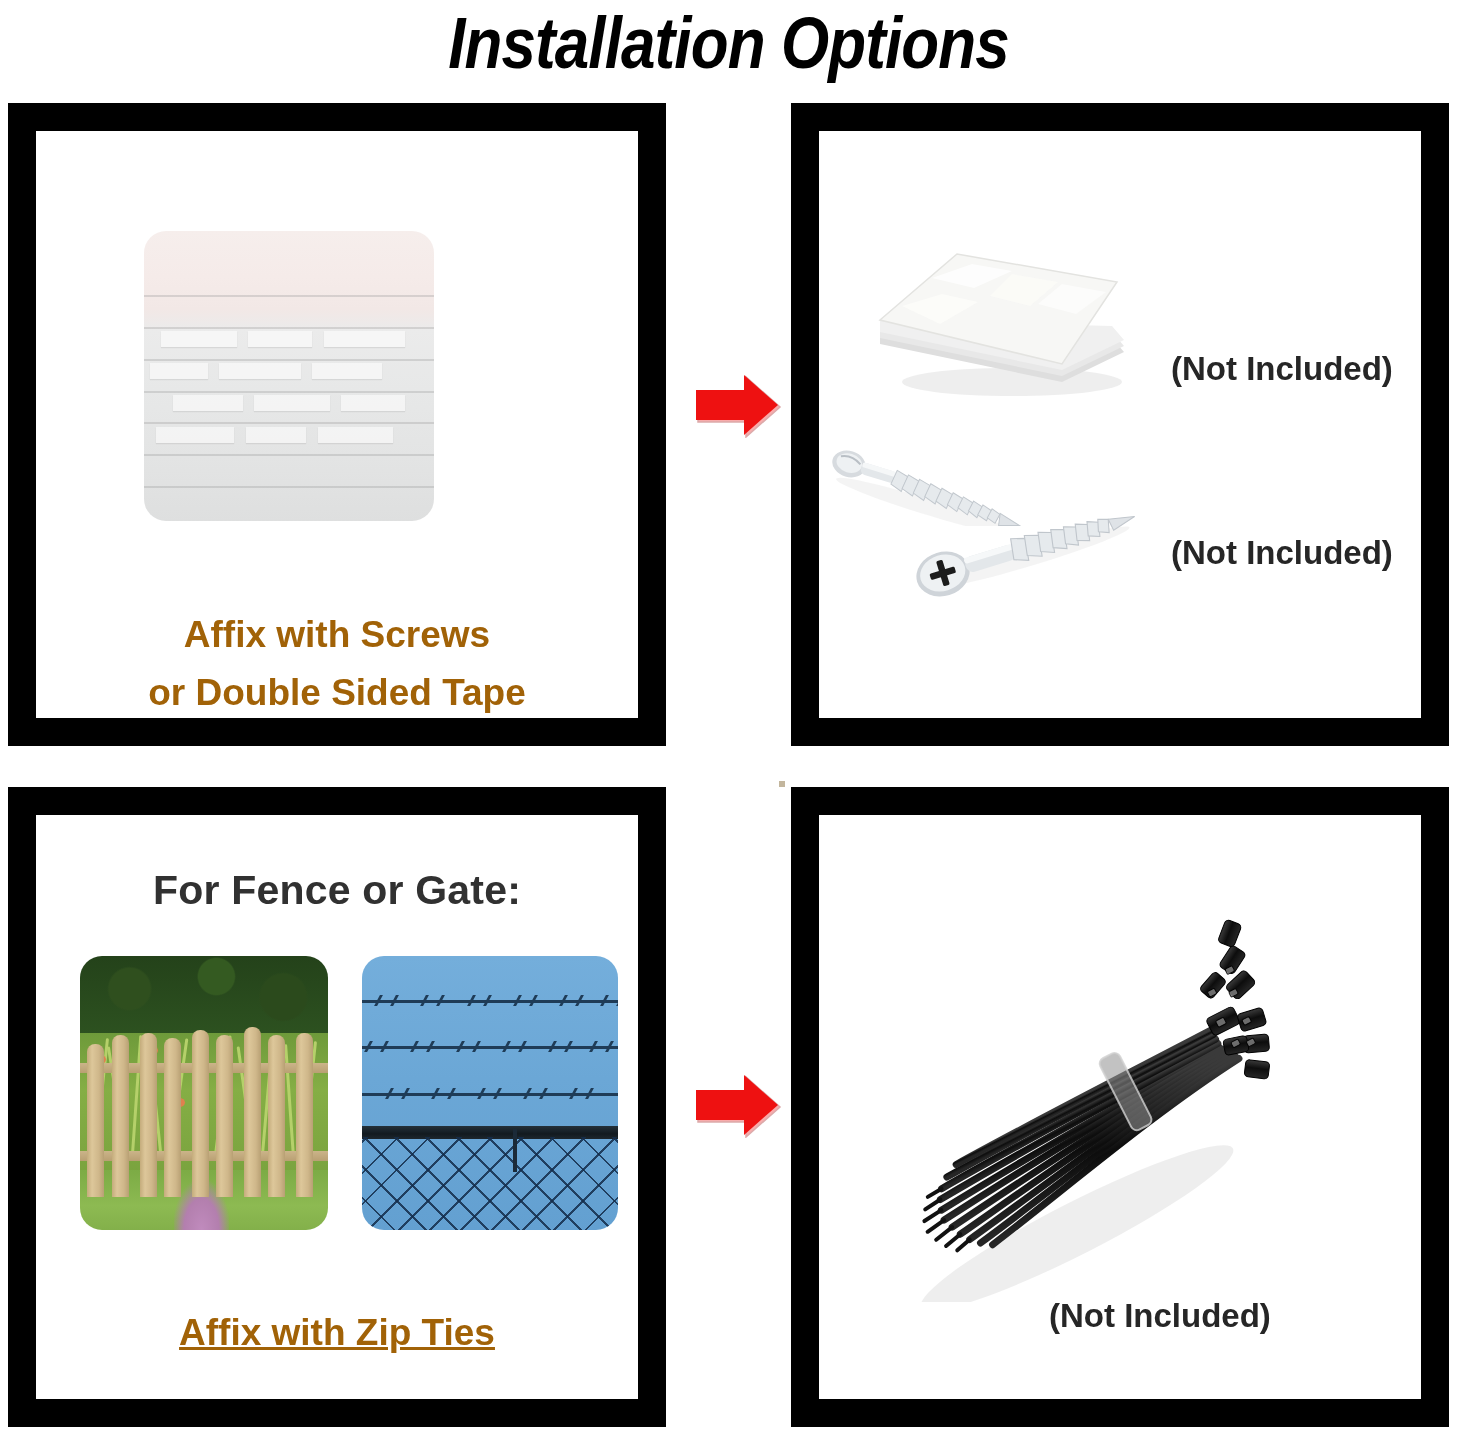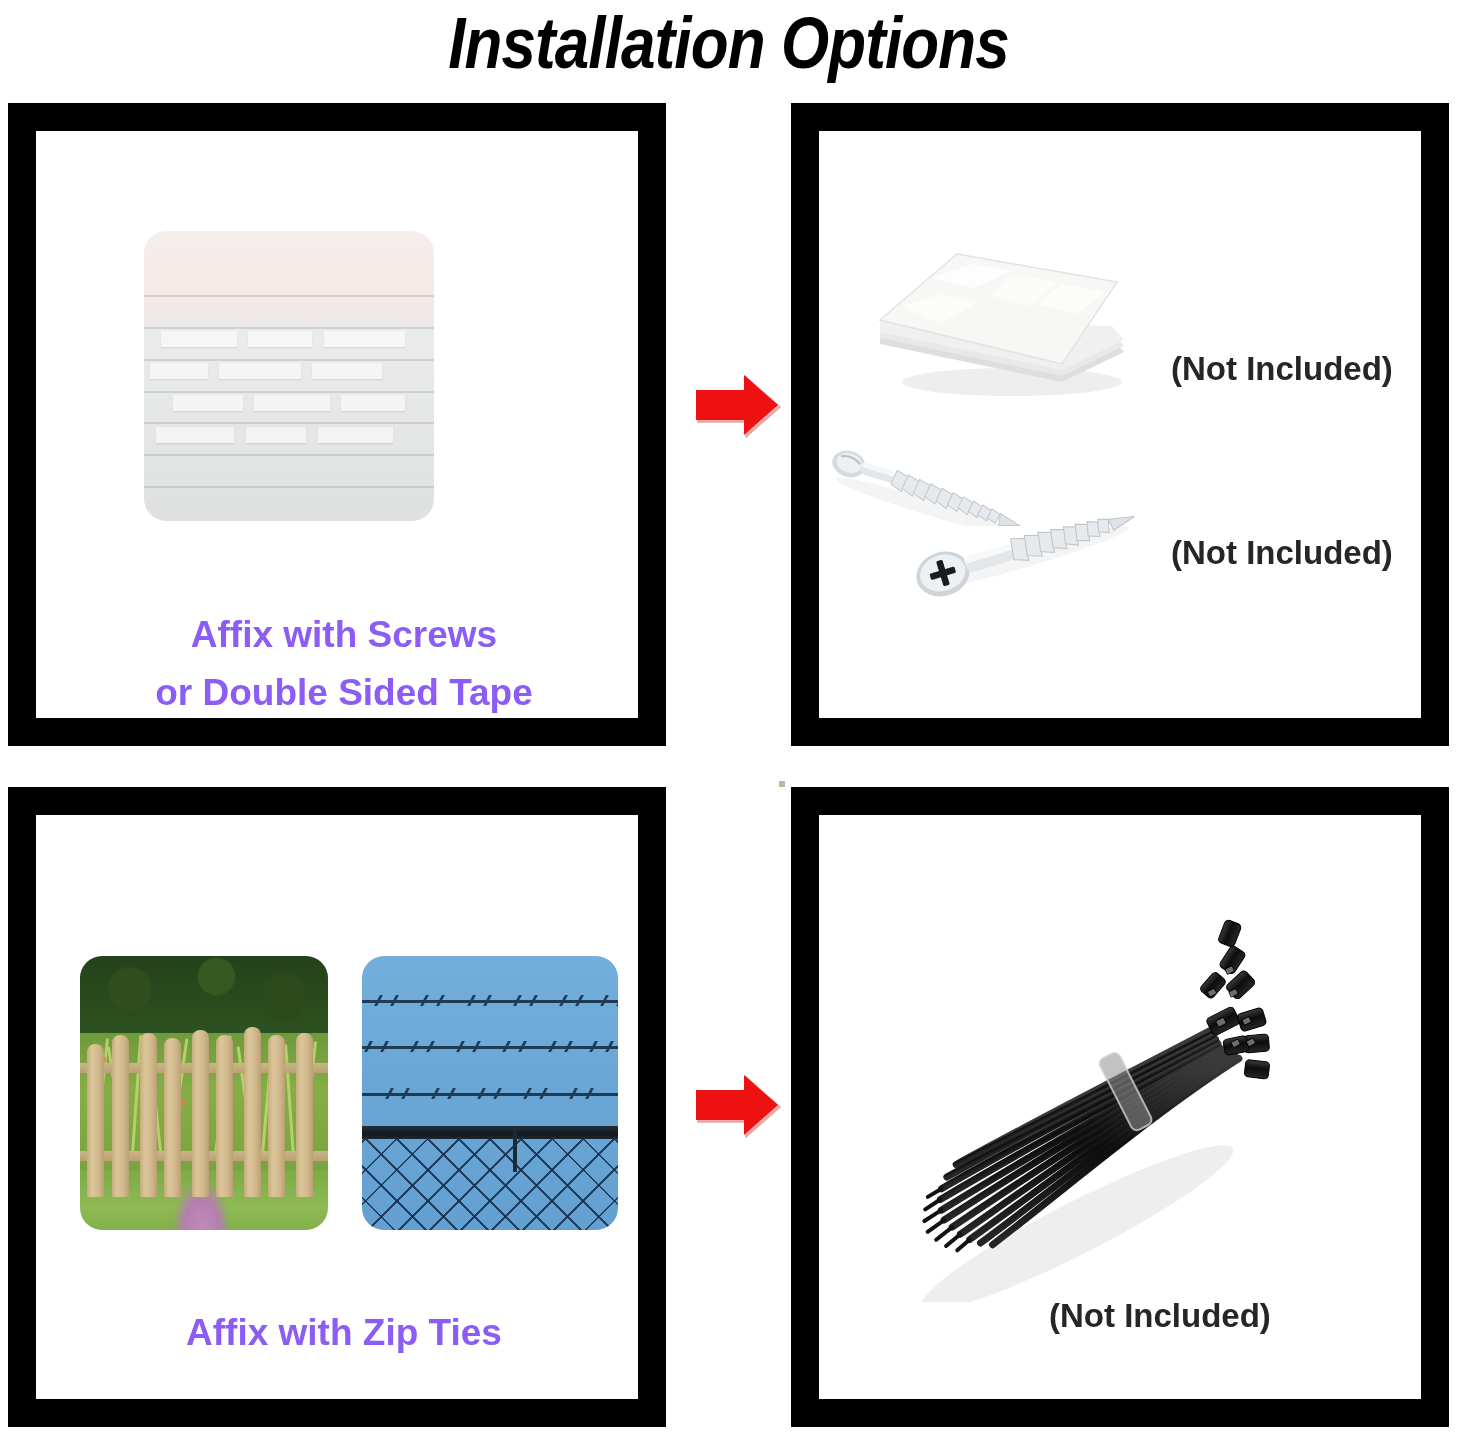--- a/index.html
+++ b/index.html
@@ -70,23 +70,22 @@
     letter-spacing: 0.2px;
     white-space: nowrap;
   }
   .panel-caption {
     position: absolute;
     left: 0;
     width: 100%;
     text-align: center;
     font-size: 37px;
     font-weight: 700;
-    color: #8b5cf6;
+    color: #a16207;
     line-height: 52px;
-    margin-left: 7px;
   }
   .ni-label {
     position: absolute;
     font-size: 33px;
     font-weight: 700;
     color: #262626;
     white-space: nowrap;
   }
 
   
@@ -365,20 +364,21 @@
         </svg>
       </div>
 
       <div class="ni-label" style="left:352px; top:403px;">(Not Included)</div>
     </div>
   </div>
 
   <div class="panel" id="panel-fence">
     <div class="panel-inner">
 
+      <div class="panel-heading" style="top:52px;">For Fence or Gate:</div>
 
       <div class="photo-thumb" id="fence-wood" style="left:44px; top:141px;">
         <div class="sky-hedge"></div>
         <div class="greenery"></div>
         <div class="blade" style="left:8%;  top:30%; height:42%; transform:rotate(6deg);"></div>
         <div class="blade" style="left:14%; top:33%; height:38%; transform:rotate(-9deg);"></div>
         <div class="blade" style="left:22%; top:29%; height:45%; transform:rotate(4deg);"></div>
         <div class="blade" style="left:30%; top:34%; height:40%; transform:rotate(-6deg);"></div>
         <div class="blade" style="left:39%; top:30%; height:44%; transform:rotate(8deg);"></div>
         <div class="blade" style="left:48%; top:32%; height:41%; transform:rotate(-5deg);"></div>
@@ -427,21 +427,21 @@
         <div class="barb" style="left:10%; top:48.2%;"></div>
         <div class="barb" style="left:28%; top:48.2%;"></div>
         <div class="barb" style="left:46%; top:48.2%;"></div>
         <div class="barb" style="left:64%; top:48.2%;"></div>
         <div class="barb" style="left:82%; top:48.2%;"></div>
         <div class="toprail" style="top:62%;"></div>
         <div class="mesh" style="top:66%; height:34%;"></div>
         <div class="post" style="left:59%; top:63%; height:16%;"></div>
       </div>
 
-      <div class="panel-caption" style="top:492px;">Affix with Zip Ties</div>
+      <div class="panel-caption" style="top:492px;text-decoration:underline;">Affix with Zip Ties</div>
     </div>
   </div>
 
   <div class="arrow-wrap" id="arrow-bottom">
     <svg width="90" height="66" viewBox="0 0 90 66">
       <polygon points="4,18 52,18 52,3 86,33 52,63 52,48 4,48" fill="#EE1111" stroke="#9c0d0d" stroke-width="1.5" transform="translate(2,2)" opacity="0.35"></polygon>
       <polygon points="4,18 52,18 52,3 86,33 52,63 52,48 4,48" fill="#EE1111"></polygon>
     </svg>
   </div>
 

